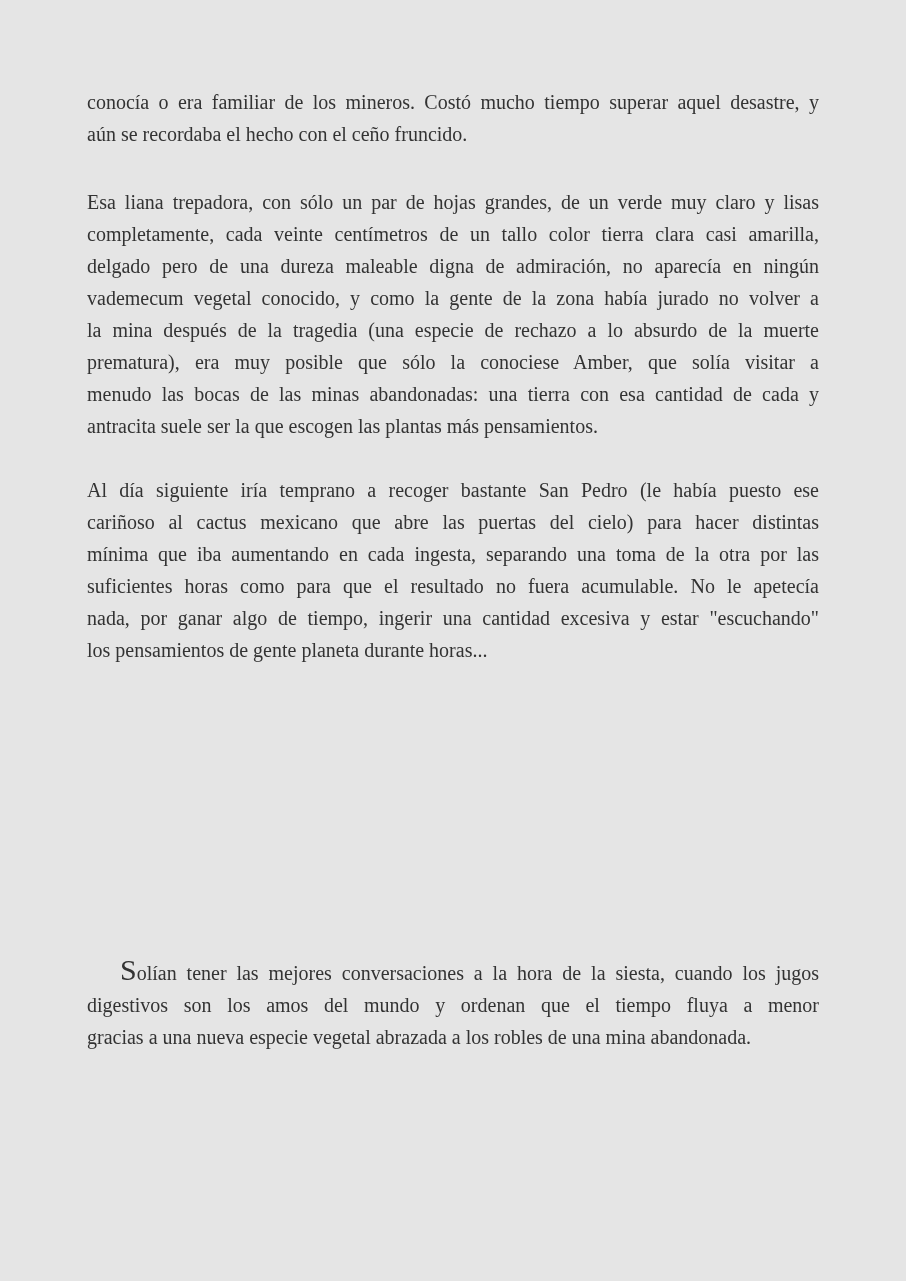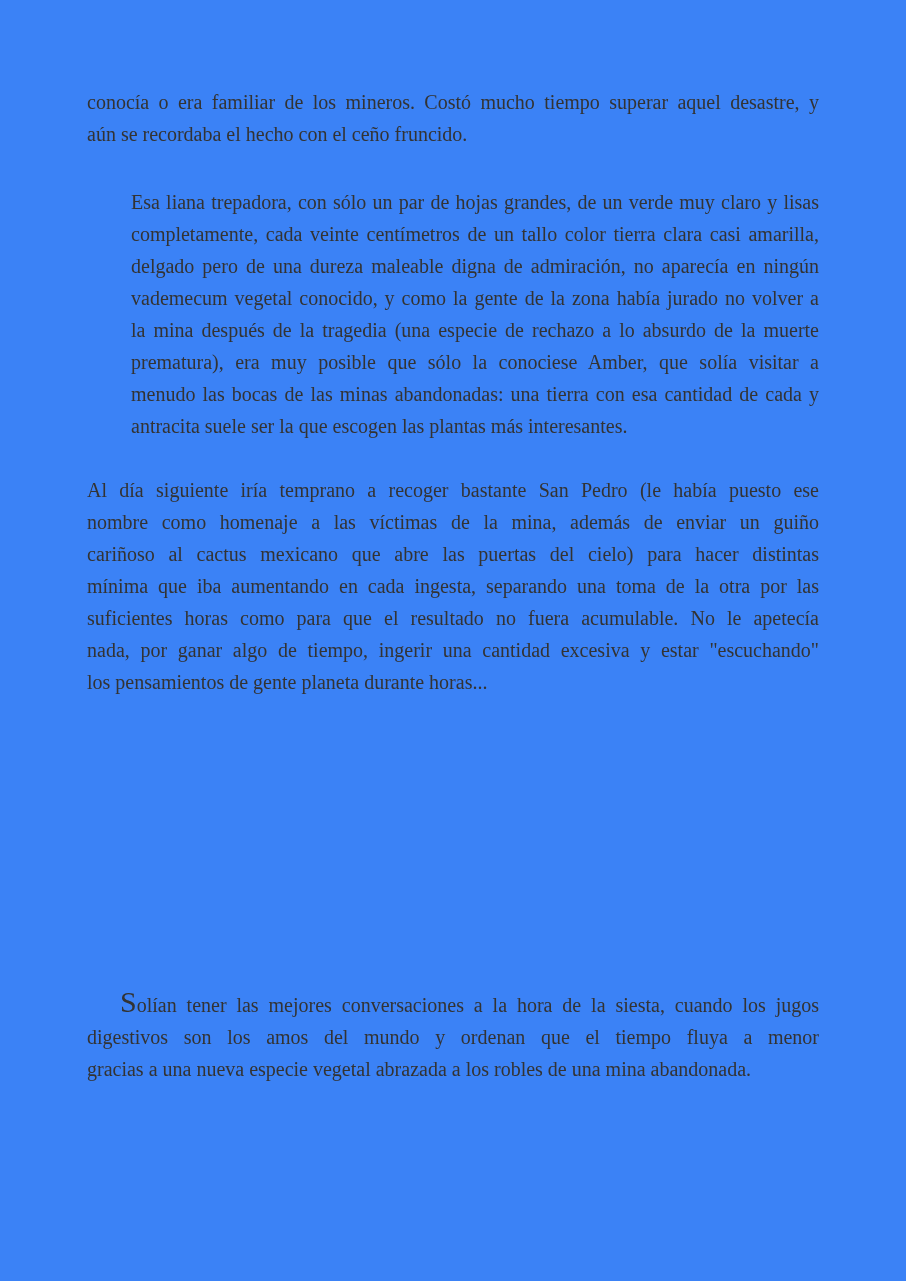--- a/index.html
+++ b/index.html
@@ -10,35 +10,35 @@
   body {
     width: 906px;
     height: 1281px;
     font-family: "Liberation Serif", "DejaVu Serif", serif;
     color: #333333;
   }
   .page {
     position: relative;
     width: 906px;
     height: 1281px;
-    background: #3b82f6;
+    background: #e5e5e5;
     overflow: hidden;
   }
   .textblock {
     position: absolute;
     left: 87px;
     top: 0;
     width: 732px;
   }
   .para {
     font-size: 20px;
     line-height: 32px;
   }
   .para.p-0 { margin-top: 86px; }
-  .para.p-1 { margin-top: 36px; margin-left: 44px; }
+  .para.p-1 { margin-top: 36px; }
   .para.p-2 { margin-top: 32px; }
   .para.p-3 { margin-top: 288px; }
   .line {
     text-align: justify;
     text-align-last: justify;
     white-space: normal;
   }
   .line.last {
     text-align-last: left;
   }
@@ -60,25 +60,24 @@
         <div class="line last">aún se recordaba el hecho con el ceño fruncido.</div>
       </div>
       <div class="para p-1">
         <div class="line">Esa liana trepadora, con sólo un par de hojas grandes, de un verde muy claro y lisas</div>
         <div class="line">completamente, cada veinte centímetros de un tallo color tierra clara casi amarilla,</div>
         <div class="line">delgado pero de una dureza maleable digna de admiración, no aparecía en ningún</div>
         <div class="line">vademecum vegetal conocido, y como la gente de la zona había jurado no volver a</div>
         <div class="line">la mina después de la tragedia (una especie de rechazo a lo absurdo de la muerte</div>
         <div class="line">prematura), era muy posible que sólo la conociese Amber, que solía visitar a</div>
         <div class="line">menudo las bocas de las minas abandonadas: una tierra con esa cantidad de cada y</div>
-        <div class="line last">antracita suele ser la que escogen las plantas más interesantes.</div>
+        <div class="line last">antracita suele ser la que escogen las plantas más pensamientos.</div>
       </div>
       <div class="para p-2">
         <div class="line">Al día siguiente iría temprano a recoger bastante San Pedro (le había puesto ese</div>
-        <div class="line">nombre como homenaje a las víctimas de la mina, además de enviar un guiño</div>
         <div class="line">cariñoso al cactus mexicano que abre las puertas del cielo) para hacer distintas</div>
         <div class="line">mínima que iba aumentando en cada ingesta, separando una toma de la otra por las</div>
         <div class="line">suficientes horas como para que el resultado no fuera acumulable. No le apetecía</div>
         <div class="line">nada, por ganar algo de tiempo, ingerir una cantidad excesiva y estar "escuchando"</div>
         <div class="line last">los pensamientos de gente planeta durante horas...</div>
       </div>
       <div class="para p-3">
         <div class="line indent"><span class="initial">S</span>olían tener las mejores conversaciones a la hora de la siesta, cuando los jugos</div>
         <div class="line">digestivos son los amos del mundo y ordenan que el tiempo fluya a menor</div>
         <div class="line last">gracias a una nueva especie vegetal abrazada a los robles de una mina abandonada.</div>

